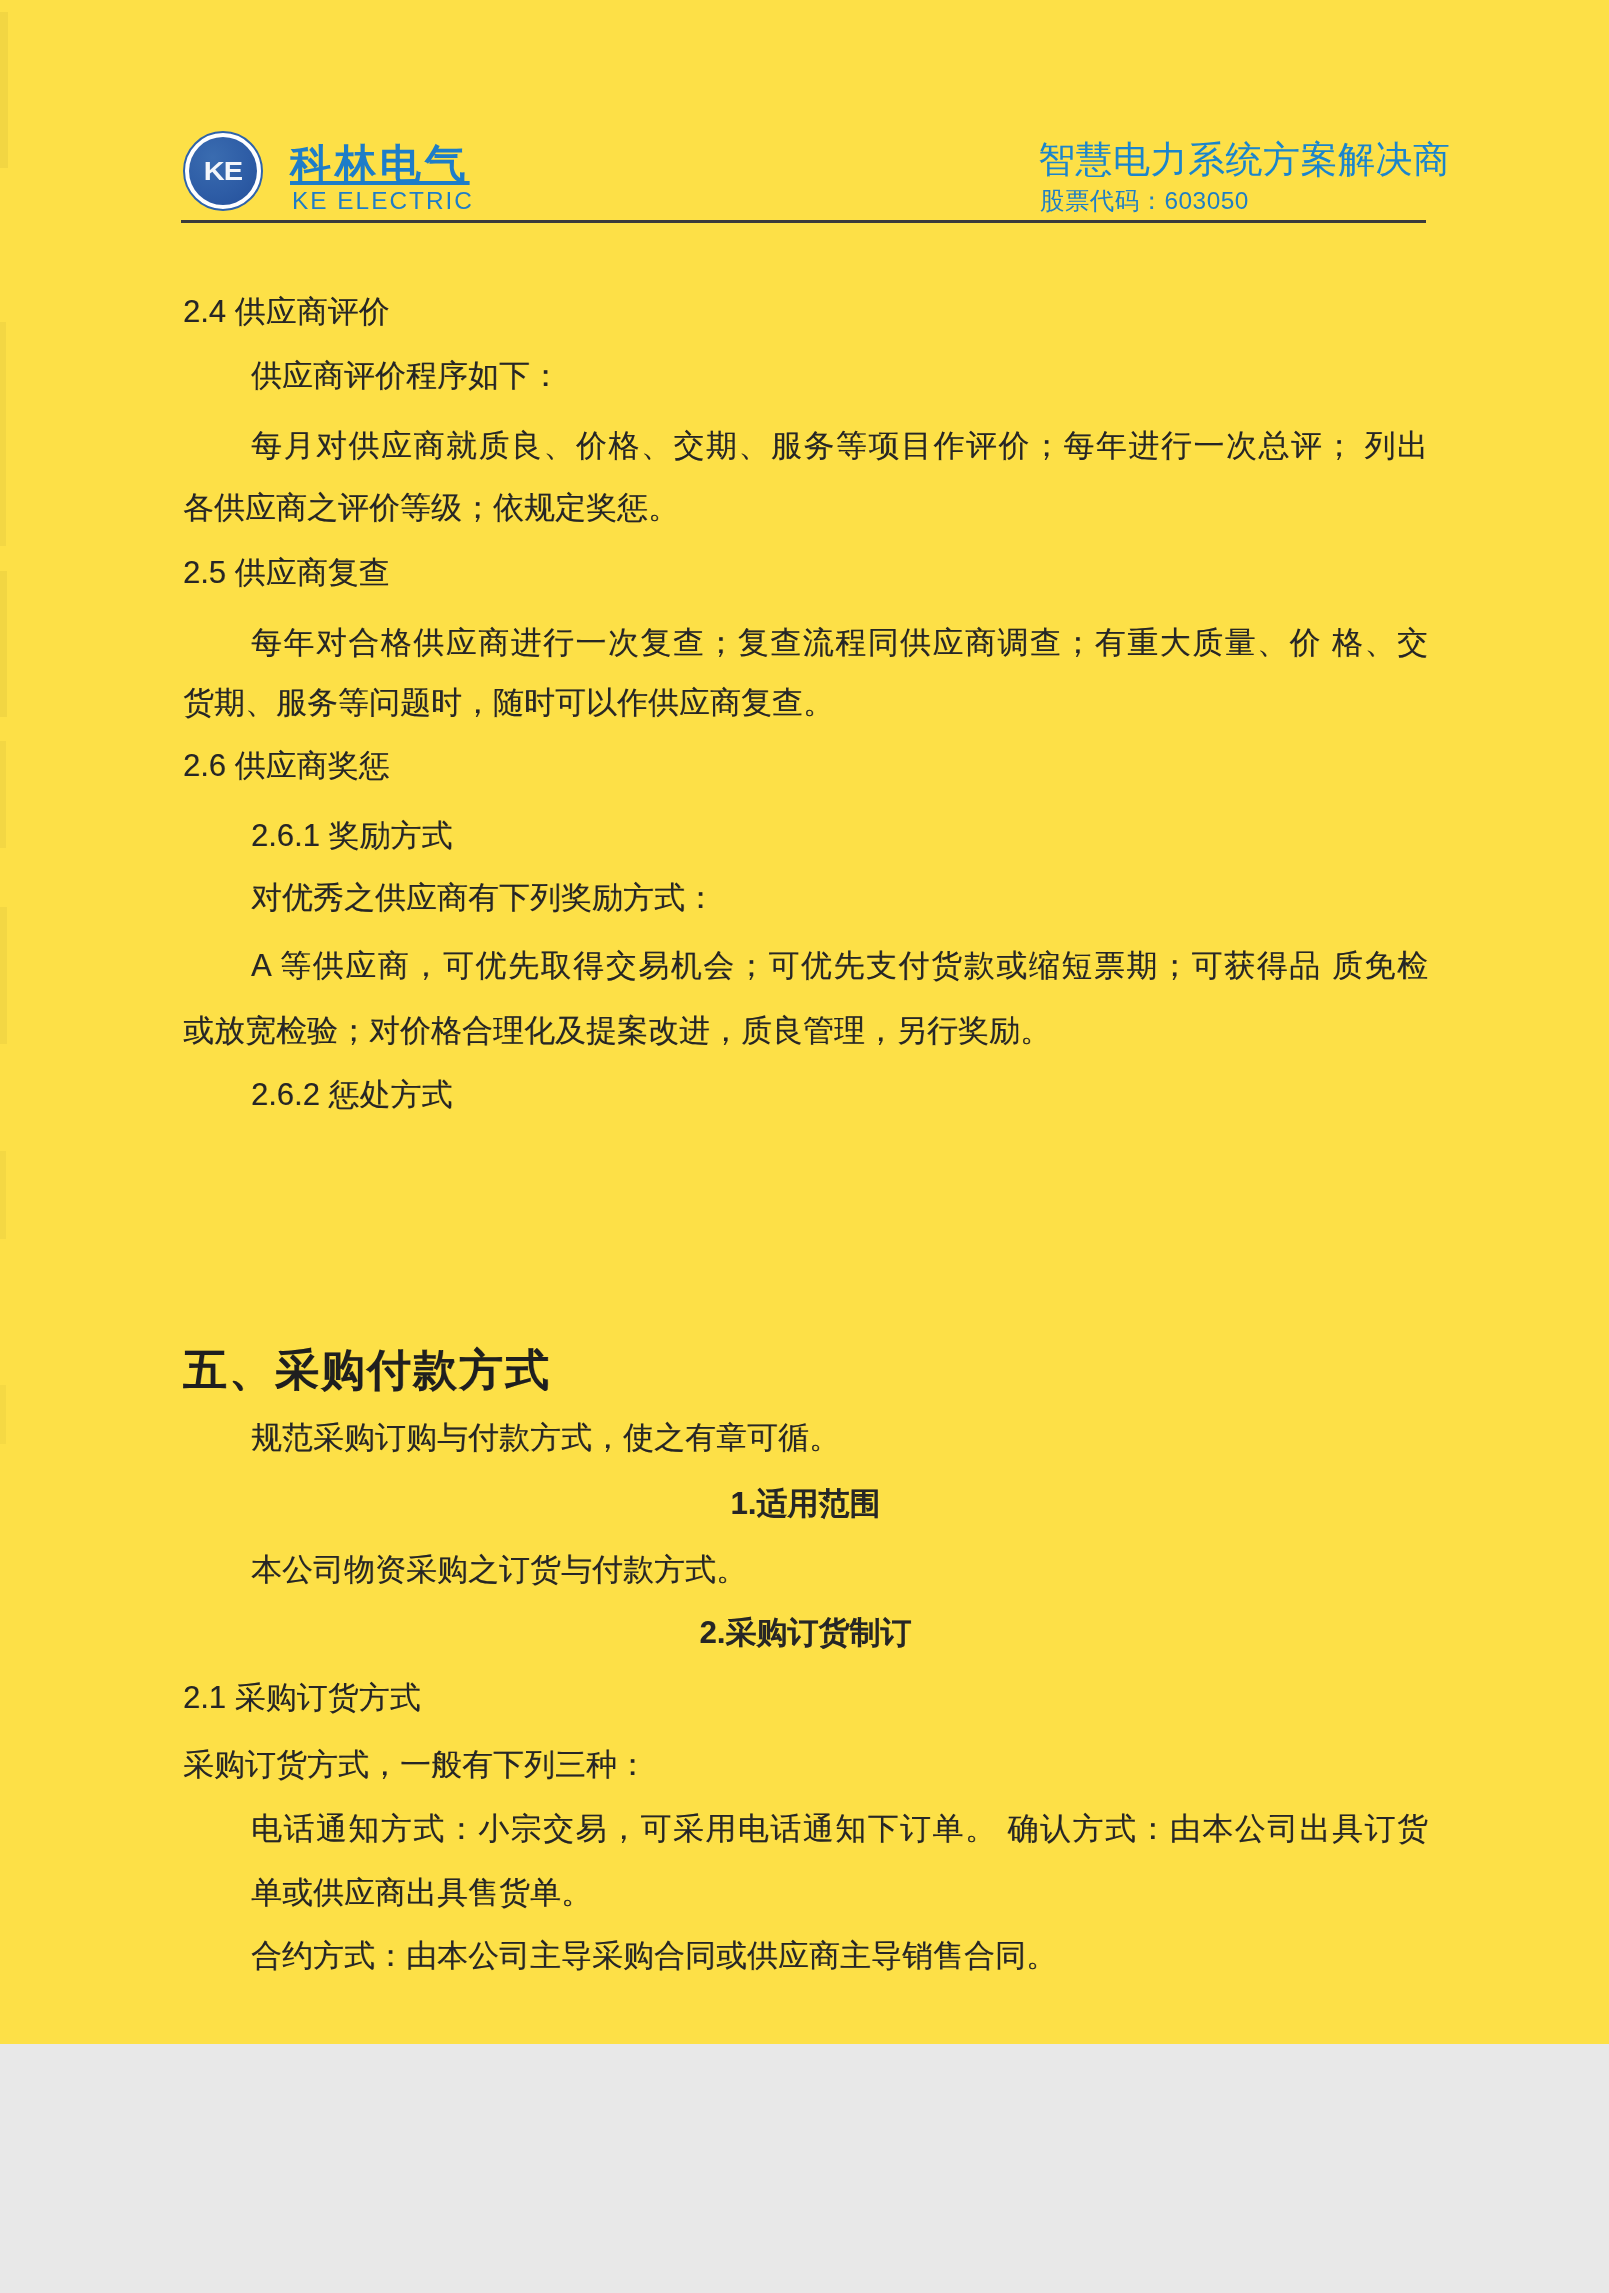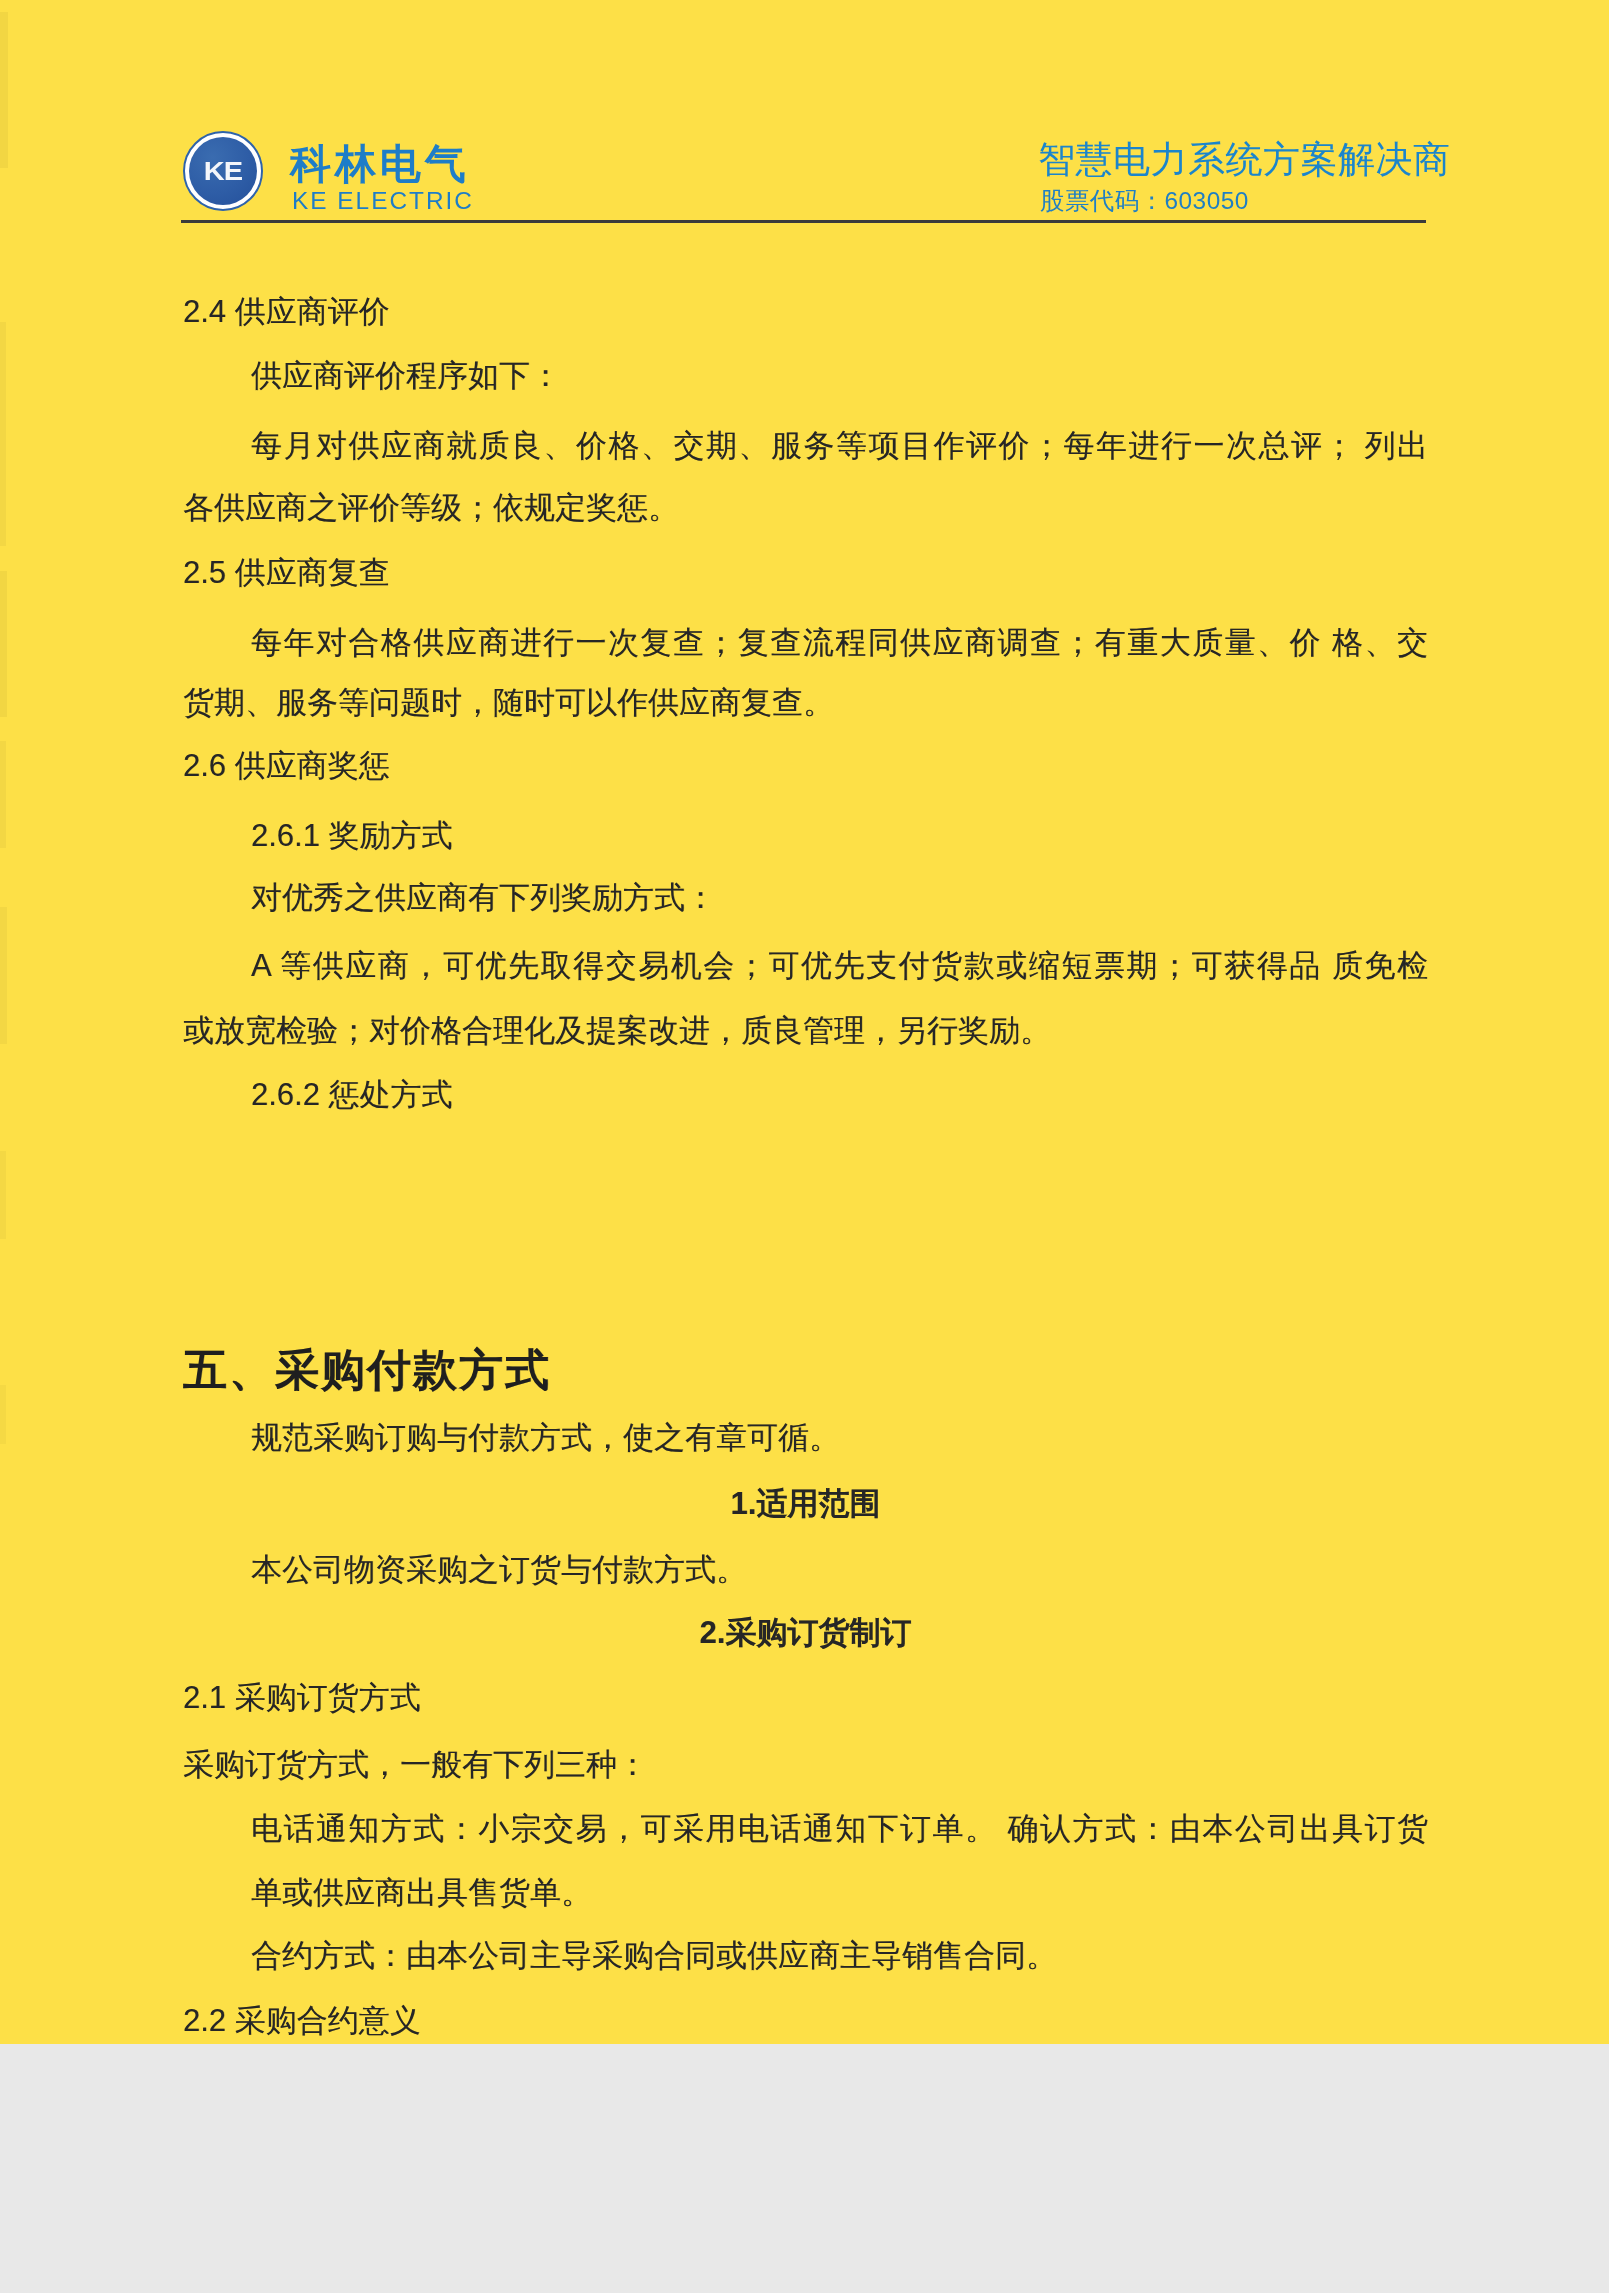--- a/index.html
+++ b/index.html
@@ -22,21 +22,21 @@
     width:68px;height:68px;border-radius:50%;
     background:radial-gradient(circle at 35% 30%, #3a6cb0 0%, #2e5da6 55%, #24509a 100%);
     display:flex;align-items:center;justify-content:center;
   }
   .logo-monogram{
     color:#f4f6fa;font-size:29px;font-weight:bold;
     letter-spacing:-1px;transform:scaleY(0.92);
   }
   .company-cn{
     position:absolute;left:290px;top:137px;
-    font-size:41px;font-weight:700;color:#1e7dc8;letter-spacing:3.9px;
+    font-size:41px;font-weight:700;color:#1e7dc8;letter-spacing:3.9px;text-decoration:underline;
   }
   .company-en{
     position:absolute;left:292px;top:187px;
     font-size:24.4px;font-weight:400;color:#1e7dc8;letter-spacing:2px;
   }
   .tagline{
     position:absolute;left:1038px;top:135px;
     font-size:37px;font-weight:400;color:#1b85cc;letter-spacing:0.5px;
   }
   .stock-code{
@@ -101,21 +101,20 @@
   <div class="tl h1" style="top:1297px">五、采购付款方式</div>
   <div class="tl indent" style="top:1372px">规范采购订购与付款方式，使之有章可循。</div>
   <div class="tl b" style="top:1438px">1.适用范围</div>
   <div class="tl indent" style="top:1504px">本公司物资采购之订货与付款方式。</div>
   <div class="tl b" style="top:1567px">2.采购订货制订</div>
   <div class="tl" style="top:1632px">2.1 采购订货方式</div>
   <div class="tl" style="top:1699px">采购订货方式，一般有下列三种：</div>
   <div class="tl indent full" style="top:1763px">电话通知方式：小宗交易，可采用电话通知下订单。 确认方式：由本公司出具订货</div>
   <div class="tl indent" style="top:1827px">单或供应商出具售货单。</div>
   <div class="tl indent" style="top:1890px">合约方式：由本公司主导采购合同或供应商主导销售合同。</div>
-  <div class="tl" style="top:1955px">2.2 采购合约意义</div>
   <div class="tl" style="top:2019px">采购合约较口头或订单方式有下列效用：</div>
 
   <div class="page-num">- 6 -</div>
 
   <div class="artifact" style="left:0;top:11.7px;width:7.8px;height:156px;background:rgba(0,0,0,0.045);"></div>
   <div class="artifact" style="left:0;top:322px;width:5.9px;height:224px;background:rgba(0,0,0,0.04);"></div>
   <div class="artifact" style="left:0;top:571px;width:6.8px;height:146px;background:rgba(0,0,0,0.045);"></div>
   <div class="artifact" style="left:0;top:741px;width:5.9px;height:107px;background:rgba(0,0,0,0.04);"></div>
   <div class="artifact" style="left:0;top:907px;width:6.8px;height:137px;background:rgba(0,0,0,0.04);"></div>
   <div class="artifact" style="left:0;top:1151px;width:5.9px;height:88px;background:rgba(0,0,0,0.035);"></div>

